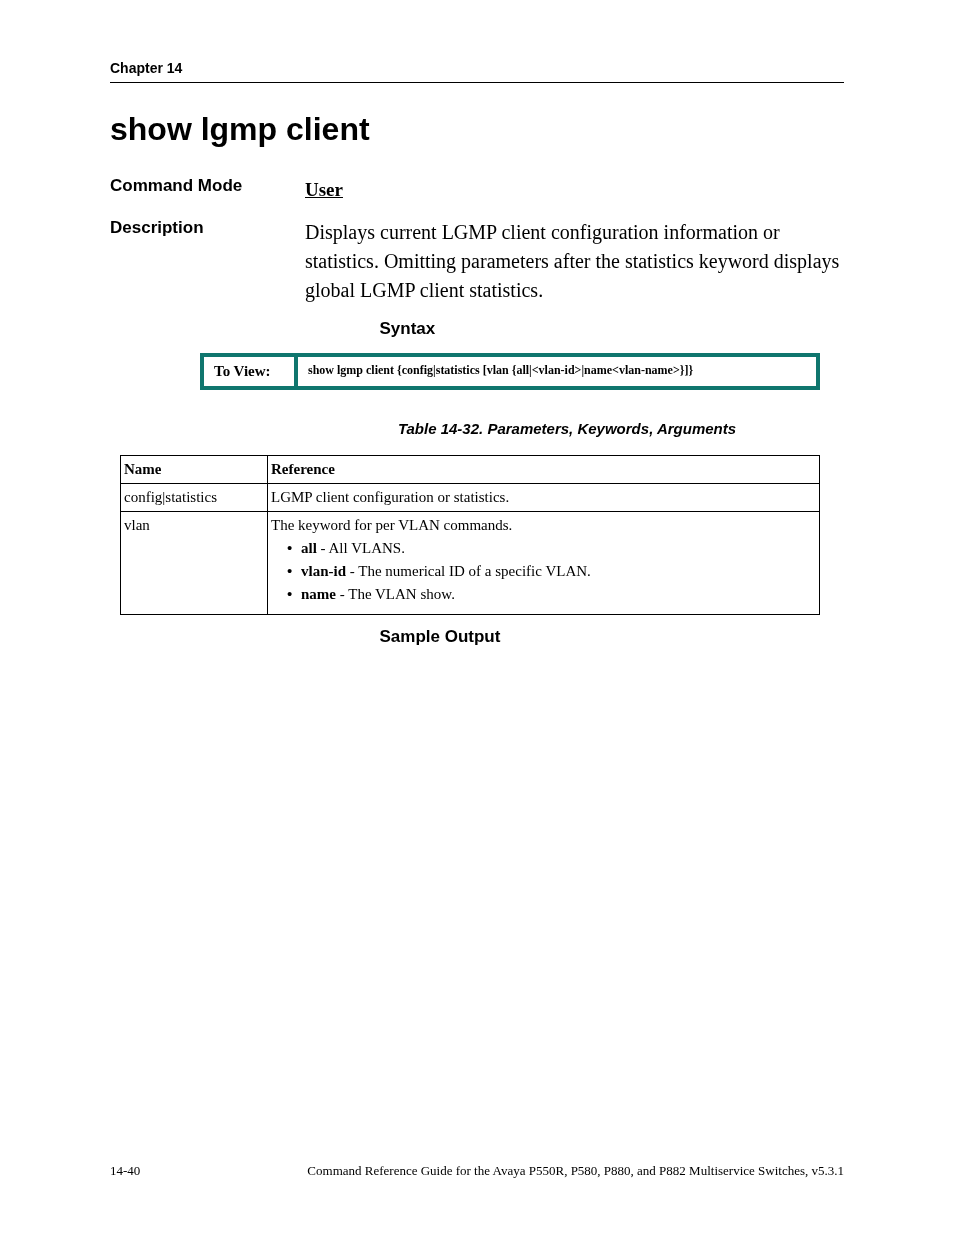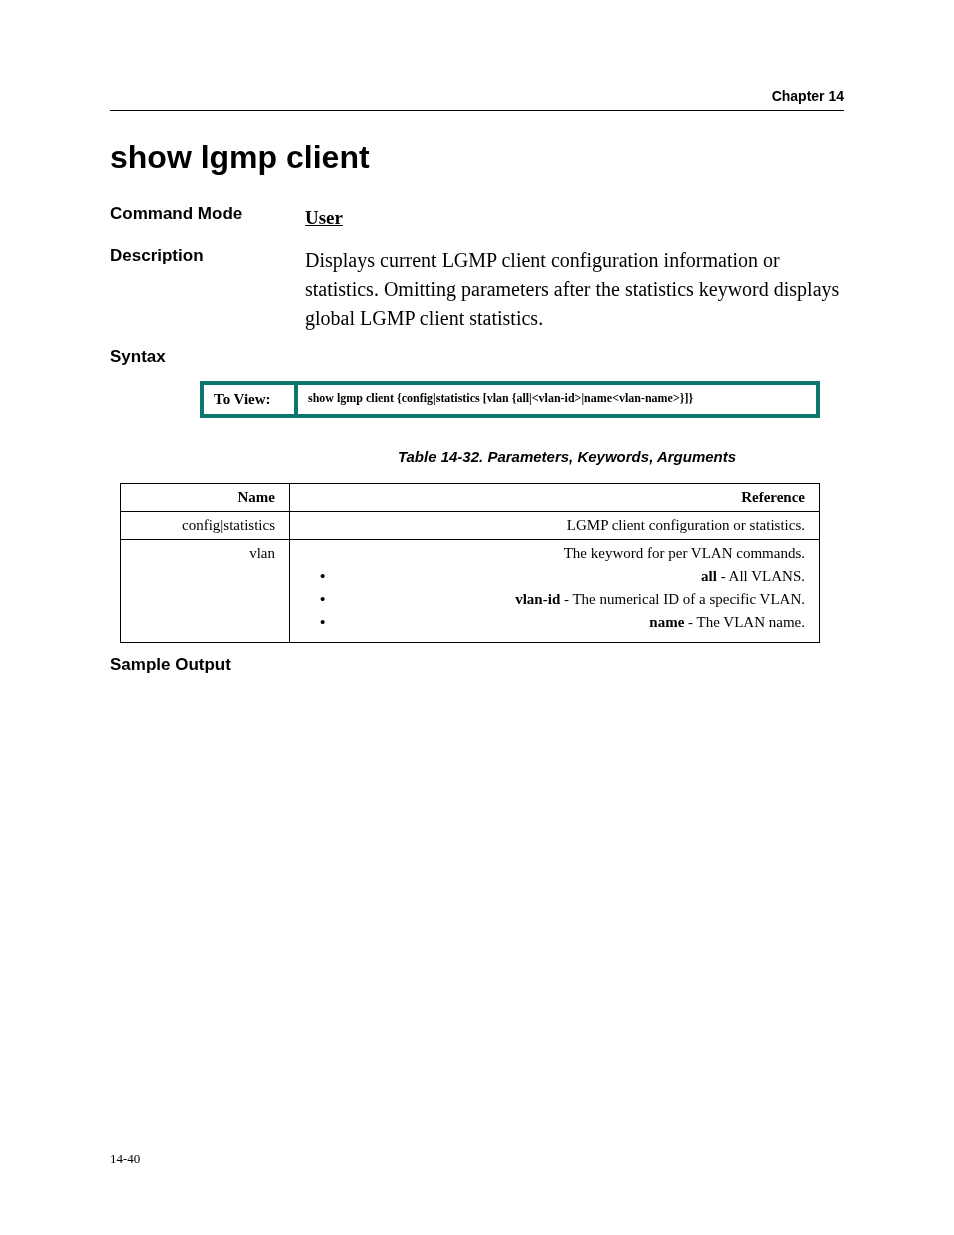--- a/index.html
+++ b/index.html
@@ -8,39 +8,39 @@
     padding: 60px 110px 40px 110px;
     color: #000;
     background: #fff;
     width: 954px;
     height: 1235px;
     box-sizing: border-box;
     position: relative;
   }
   .header-row {
     display: flex;
-    justify-content: flex-end;
+    justify-content: flex-start;
     font-family: 'Segoe UI', Arial, sans-serif;
     font-weight: bold;
     font-size: 14px;
     border-bottom: 1.5px solid #000;
     padding-bottom: 6px;
     margin-bottom: 28px;
-    margin-top: 28px;
   }
   .title {
     font-family: 'Segoe UI', Arial, sans-serif;
     font-weight: bold;
     font-size: 32px;
     margin-bottom: 28px;
   }
   .section {
     display: flex;
     align-items: flex-start;
     margin-bottom: 14px;
+    justify-content: center;
   }
   .section-label {
     font-family: 'Segoe UI', Arial, sans-serif;
     font-weight: bold;
     font-size: 17px;
     width: 195px;
     flex-shrink: 0;
   }
   .section-body {
     flex: 1;
@@ -83,22 +83,22 @@
     margin: 20px 0 18px 180px;
   }
   .params-table {
     border-collapse: collapse;
     margin-left: 10px;
     width: 700px;
     margin-bottom: 12px;
   }
   .params-table th, .params-table td {
     border: 1px solid #000;
-    padding: 5px 14px;
-    text-align: right;
+    padding: 5px 3px;
+    text-align: left;
     vertical-align: top;
     font-size: 15px;
   }
   .params-table th {
     font-weight: bold;
   }
   .params-table td:first-child {
     width: 140px;
   }
   .bullets {
@@ -111,21 +111,21 @@
     position: relative;
   }
   .bullets li::before {
     content: "•";
     position: absolute;
     left: -14px;
     font-weight: bold;
   }
   .footer {
     position: absolute;
-    bottom: 68px;
+    bottom: 56px;
     left: 110px;
     right: 110px;
     font-size: 13px;
     display: flex;
     justify-content: space-between;
   }
   .footer-left { }
   .footer-right {
     text-align: right;
     flex: 1;
@@ -176,26 +176,27 @@
     <td>config|statistics</td>
     <td>LGMP client configuration or statistics.</td>
   </tr>
   <tr>
     <td>vlan</td>
     <td>
       <span>The keyword for per VLAN commands.</span>
       <ul class="bullets">
         <li><b>all</b><span> - All VLANS.</span></li>
         <li><b>vlan-id</b><span> - The numerical ID of a specific VLAN.</span></li>
-        <li><b>name</b><span> - The VLAN name.</span></li>
+        <li><b>name</b><span> - The VLAN show.</span></li>
       </ul>
     </td>
   </tr>
 </tbody>
   </table>
 
 <div class="section">
   <div class="section-label">Sample Output</div>
 </div>
 
 <div class="footer">
   <span class="footer-left">14-40</span>
+  <span class="footer-right">Command Reference Guide for the Avaya P550R, P580, P880, and P882 Multiservice Switches, v5.3.1</span>
 </div>
 
 </body></html>

